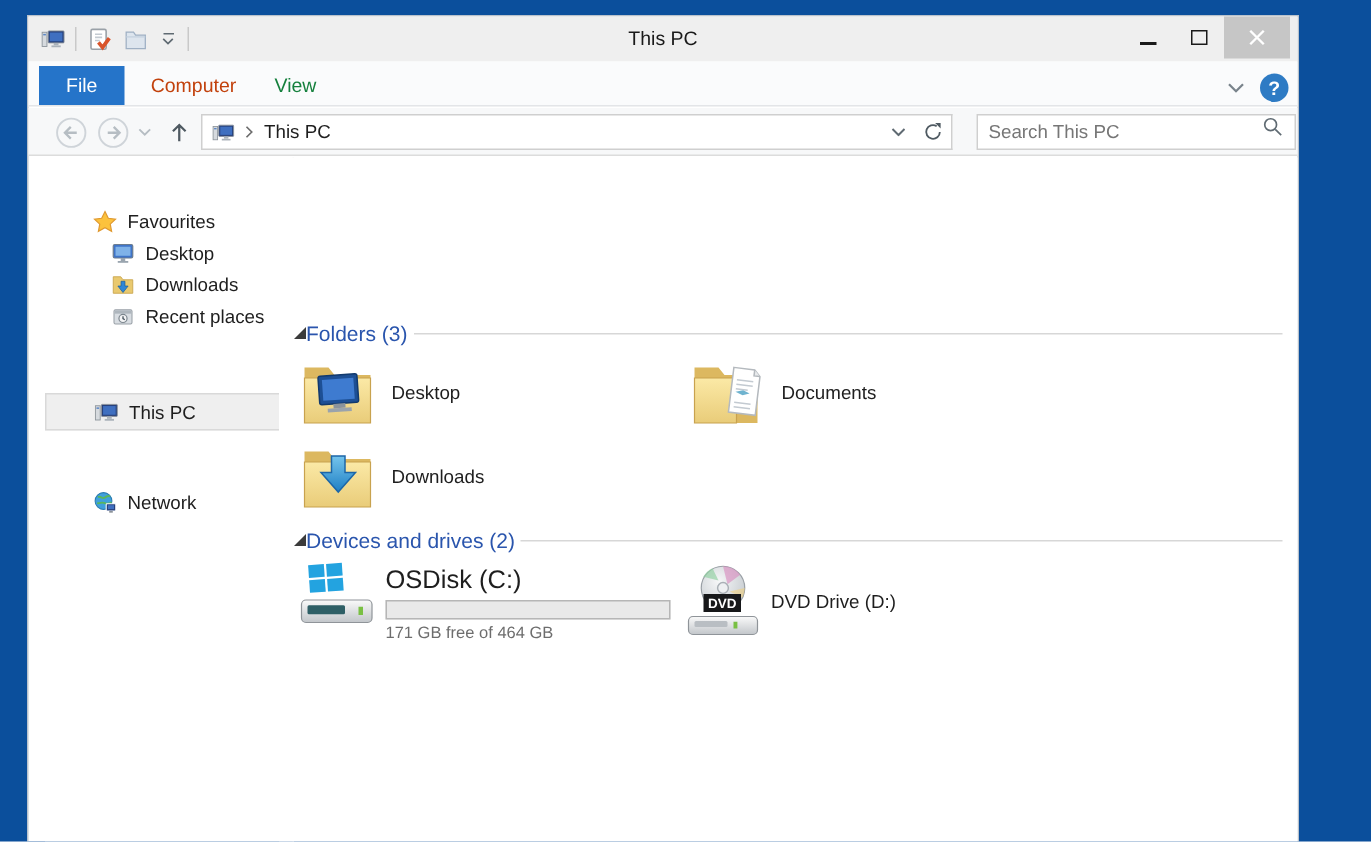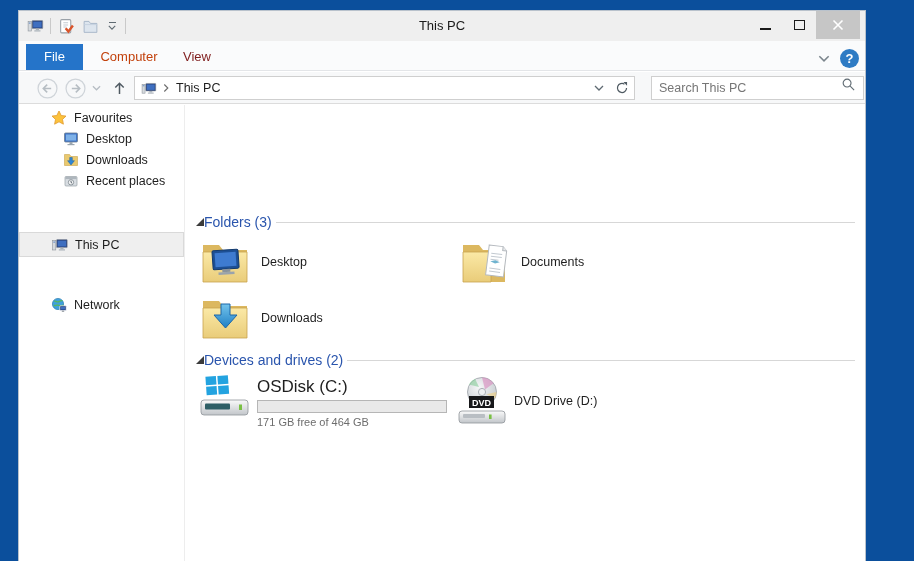--- a/index.html
+++ b/index.html
@@ -19,40 +19,40 @@
   .ctrl { width:34px; height:28px; display:flex; align-items:center; justify-content:center; }
   .ctrl.close { width:44px; background:#c6c6c6; }
   .min-glyph { width:11px; height:2px; background:#1a1a1a; margin-top:8px; }
   .max-glyph { width:11px; height:10px; border:1.6px solid #1a1a1a; background:transparent; }
 
   
   .tabrow { position:absolute; left:0; top:30px; width:100%; height:30px; background:#fafbfc; border-bottom:1px solid #e3e5e8; }
   .tab { position:absolute; bottom:0; height:26px; line-height:26px; text-align:center; font-size:13px; cursor:default; }
   .tab-file { left:7px; width:57px; background:#2574c9; color:#fff; }
   .tab-computer { left:72px; width:76px; color:#c2410c; }
-  .tab-view { left:150px; width:56px; color:#7f1d1d; }
+  .tab-view { left:150px; width:56px; color:#15803d; }
   .ribbon-right { position:absolute; right:6px; bottom:2px; display:flex; align-items:center; gap:10px; }
   .help { width:19px; height:19px; border-radius:50%; background:#2e7bc4; color:#fff; font-size:13px; font-weight:bold; text-align:center; line-height:19px; }
 
   
   .addressrow { position:absolute; left:0; top:61px; width:100%; height:32px; background:#f7f8f9; border-bottom:1px solid #dcdcdc; }
   .navcircle { position:absolute; top:6px; width:21px; height:21px; }
   .histchev { position:absolute; top:13px; }
   .upbtn { position:absolute; top:6px; width:20px; height:20px; display:flex; align-items:center; justify-content:center; }
   .addressbox { position:absolute; left:115px; top:4px; width:477px; height:24px; background:#fff; border:1px solid #cfcfcf; display:flex; align-items:center; padding:0 6px; gap:6px; font-size:12.5px; }
   .addressbox .loc { flex:0 0 auto; }
   .addressbox .spacer { flex:1; }
   .refreshbtn { position:absolute; left:591px; top:4px; width:25px; height:24px; background:#fff; border:1px solid #cfcfcf; border-left:none; display:flex; align-items:center; justify-content:center; }
   .searchbox { position:absolute; left:632px; top:4px; width:213px; height:24px; background:#fff; border:1px solid #cfcfcf; display:flex; padding:0 7px; }
   .searchbox input { flex:1; border:none; outline:none; font-size:12.5px; color:#444; font-family:inherit; background:transparent; }
   .searchbox input::placeholder { color:#767676; opacity:1; }
 
   
   .bodyarea { position:absolute; left:0; top:94px; right:0; bottom:0; }
-  .sidebar { position:absolute; left:0; top:0; width:166px; height:100%; background:#fff; border-right:1px solid #ededed; padding-top:2px; }
+  .sidebar { position:absolute; left:11px; top:0; width:166px; height:100%; background:#fff; border-right:1px solid #ededed; padding-top:32px; }
   .side-item { position:relative; height:21px; display:flex; align-items:center; gap:7px; font-size:12.5px; padding-left:32px; margin-bottom:0; cursor:default; }
   .side-item.child { padding-left:44px; }
   .side-item .si { width:16px; height:16px; flex:0 0 16px; }
   .side-item.selected { background:#efefef; border:1px solid #d9d9d9; height:25px; }
   .gap-after { margin-bottom:21px; }
   .sb-spacer1 { height:20px; } .sb-spacer2 { height:16px; }
 
   .main { position:absolute; left:167px; top:0; right:0; bottom:0; background:#fff; }
   .group-header { position:absolute; left:10px; right:10px; height:18px; display:flex; align-items:center; gap:0; }
   .group-header .tri { flex:0 0 8px; width:8px; height:8px; }

